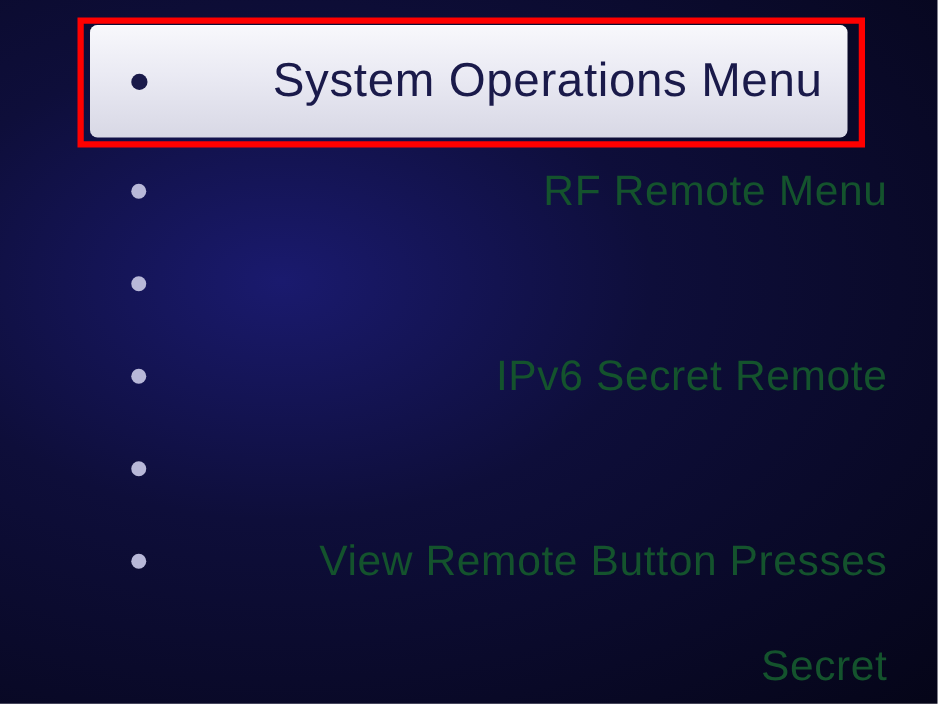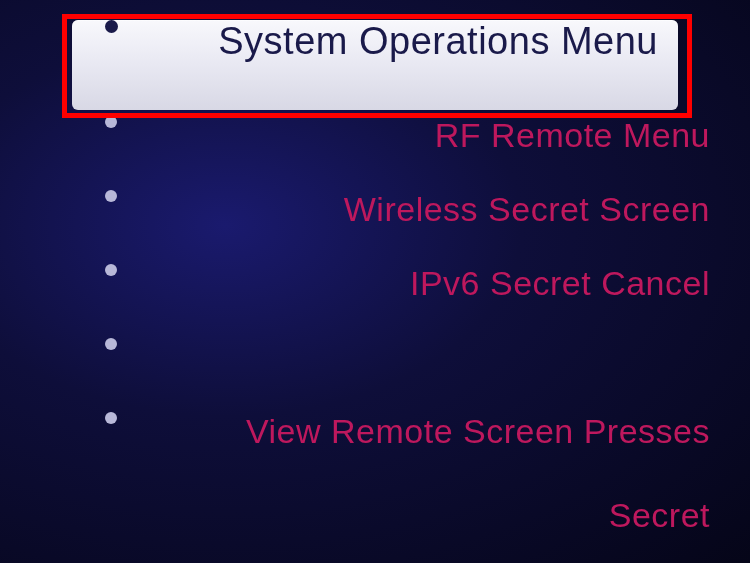--- a/index.html
+++ b/index.html
@@ -14,20 +14,21 @@
       font-family: Arial, Helvetica, sans-serif;
       overflow: hidden;
       position: relative;
     }
     .menu-container {
       padding-top: 20px;
       width: 100%;
     }
     .menu-item {
       display: flex;
+      align-items: center;
       height: 74px;
       padding-left: 105px;
       padding-right: 40px;
       position: relative;
     }
     .menu-item.selected {
       background: linear-gradient(to bottom, #f8f8fc 0%, #e8e8f2 50%, #d8d8e5 100%);
       border-radius: 6px;
       margin: 0 72px 6px 72px;
       padding-left: 33px;
@@ -55,21 +56,21 @@
     }
     .menu-item.selected .bullet {
       background: #1a1a4a;
       width: 13px;
       height: 13px;
     }
     .label {
       flex: 1;
       text-align: right;
       font-size: 34px;
-      color: #be185d;
+      color: #14532d;
       letter-spacing: 0.5px;
       font-weight: 400;
     }
     .menu-item.selected .label {
       color: #1a1a4a;
       font-size: 38px;
       font-weight: 500;
     }
     .menu-item.cancel {
       margin-top: 10px;
@@ -90,35 +91,34 @@
     <span class="label">System Operations Menu</span>
   </div>
 
   <div class="menu-item">
     <span class="bullet"></span>
     <span class="label">RF Remote Menu</span>
   </div>
 
   <div class="menu-item">
     <span class="bullet"></span>
-    <span class="label">Wireless Secret Screen</span>
   </div>
 
   <div class="menu-item">
     <span class="bullet"></span>
-    <span class="label">IPv6 Secret Cancel</span>
+    <span class="label">IPv6 Secret Remote</span>
   </div>
 
   <div class="menu-item">
     <span class="bullet"></span>
   </div>
 
   <div class="menu-item">
     <span class="bullet"></span>
-    <span class="label">View Remote Screen Presses</span>
+    <span class="label">View Remote Button Presses</span>
   </div>
 
   <div class="menu-item cancel">
     <span class="bullet"></span>
     <span class="label">Secret</span>
   </div>
 
 </div>
 
 </body></html>

